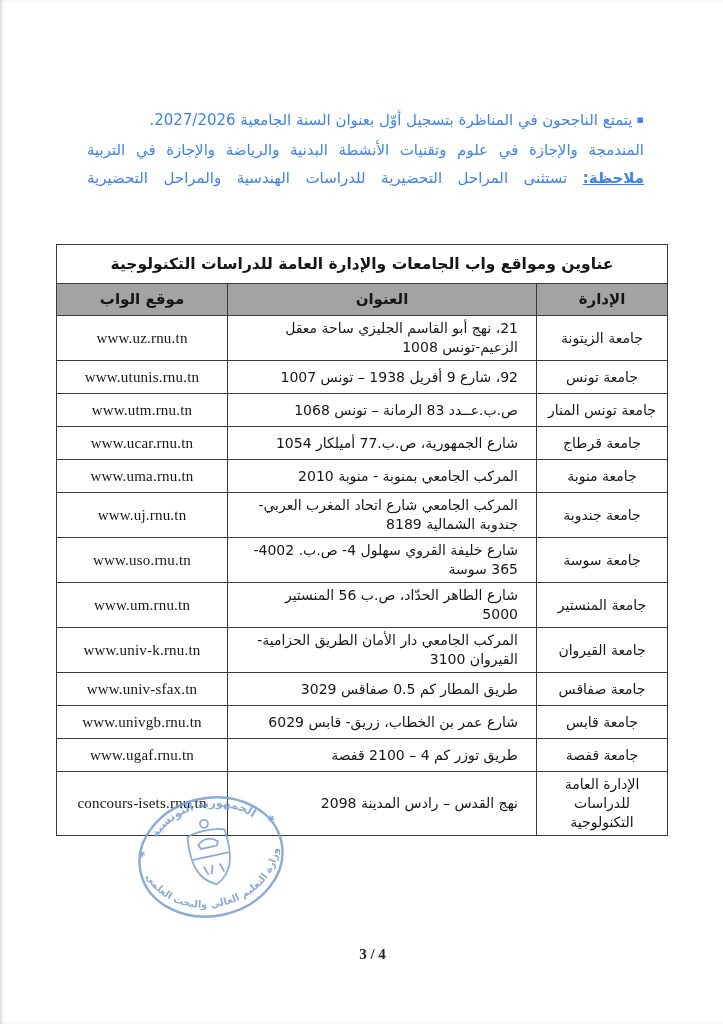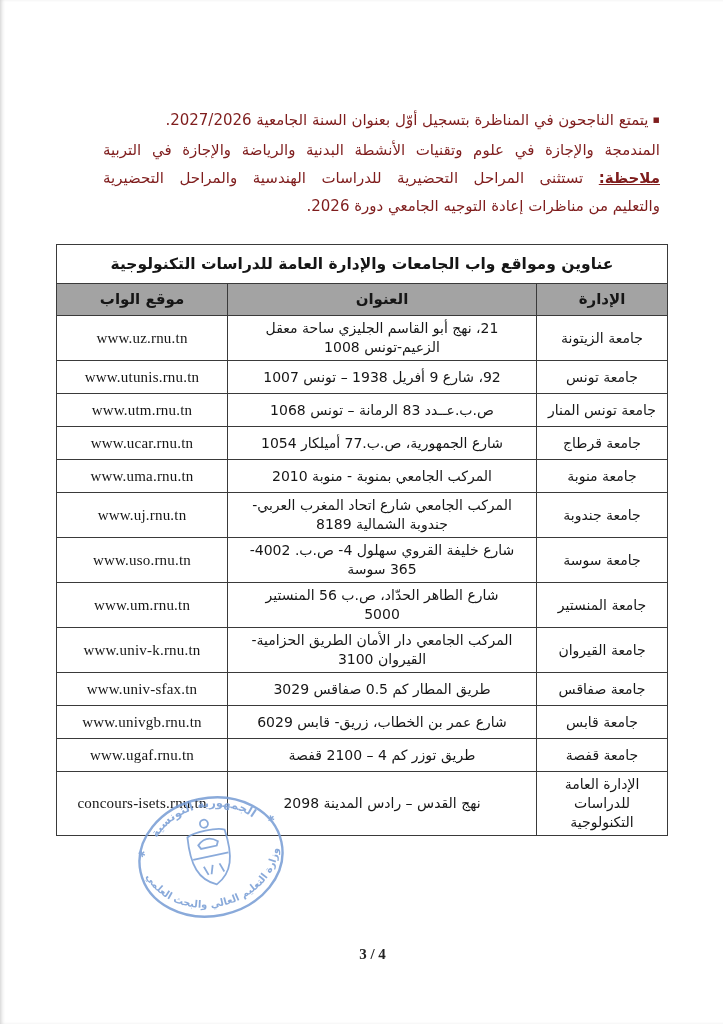--- a/index.html
+++ b/index.html
@@ -4,22 +4,22 @@
 <style>
   html,body{margin:0;padding:0;background:#e9e9e9;}
   .page{
     position:relative;width:723px;height:1024px;background:#ffffff;
     margin:0 auto;overflow:hidden;
     font-family:"DejaVu Sans",sans-serif;color:#1c1c1c;
     box-shadow:inset 3px 0 4px -2px #c9c9c9;
   }
   
   .intro{
-    position:absolute;top:106px;right:63px;width:557px;
-    direction:rtl;font-size:15px;line-height:28px;color:#7f1d1d;
+    position:absolute;top:106px;right:79px;width:557px;
+    direction:rtl;font-size:15px;line-height:28px;color:#3b82f6;
   }
   .intro p{margin:0;}
   .just{text-align:justify;text-align-last:justify;}
   .note-label{font-weight:bold;text-decoration:underline;}
   .bullet{font-size:11px;position:relative;top:-2px;margin-left:4px;}
   
   .uni-table{
     position:absolute;top:244px;right:55px;width:611px;
     border-collapse:collapse;table-layout:fixed;direction:rtl;
     font-size:14px;color:#161616;
@@ -29,21 +29,21 @@
   .uni-table col.c-web{width:171px;}
   .uni-table th,.uni-table td{
     border:1.6px solid #3a3a3a;text-align:center;vertical-align:middle;
     padding:3px 6px;line-height:19px;
   }
   .uni-table .title-cell{
     font-weight:bold;font-size:15.5px;height:32px;line-height:22px;
   }
   .uni-table th.col-head{font-weight:bold;font-size:15px;height:25px;background:#a3a3a3;}
   .uni-table td{height:26px;}
-  .uni-table td.addr{padding:3px 18px;}
+  .uni-table td.addr{padding:3px 18px;text-align:right;}
   .uni-table td.web{
     font-family:"Liberation Serif",serif;font-weight:normal;font-size:15px;
     letter-spacing:.2px;direction:ltr;
   }
   
   .stamp{position:absolute;left:128px;top:791px;width:166px;height:132px;opacity:.88;}
   
   .page-num{
     position:absolute;left:0;top:946px;width:745px;text-align:center;
     font-family:"Liberation Serif",serif;font-weight:bold;font-size:15px;color:#222;
@@ -51,21 +51,20 @@
 </style>
 </head>
 <body>
 
 <div class="page">
 
   <div class="intro">
     <p><span class="bullet">▪</span><span>يتمتع الناجحون في المناظرة بتسجيل أوّل بعنوان السنة الجامعية 2027/2026.</span></p>
     <p class="just">المندمجة والإجازة في علوم وتقنيات الأنشطة البدنية والرياضة والإجازة في التربية</p>
     <p class="just"><span class="note-label">ملاحظة:</span>&nbsp;<span>تستثنى المراحل التحضيرية للدراسات الهندسية والمراحل التحضيرية</span></p>
-    <p>والتعليم من مناظرات إعادة التوجيه الجامعي دورة 2026.</p>
   </div>
 
   <table class="uni-table">
     <colgroup>
         <col class="c-univ">
         <col class="c-addr">
         <col class="c-web">
       </colgroup>
     <thead>
       <tr>

